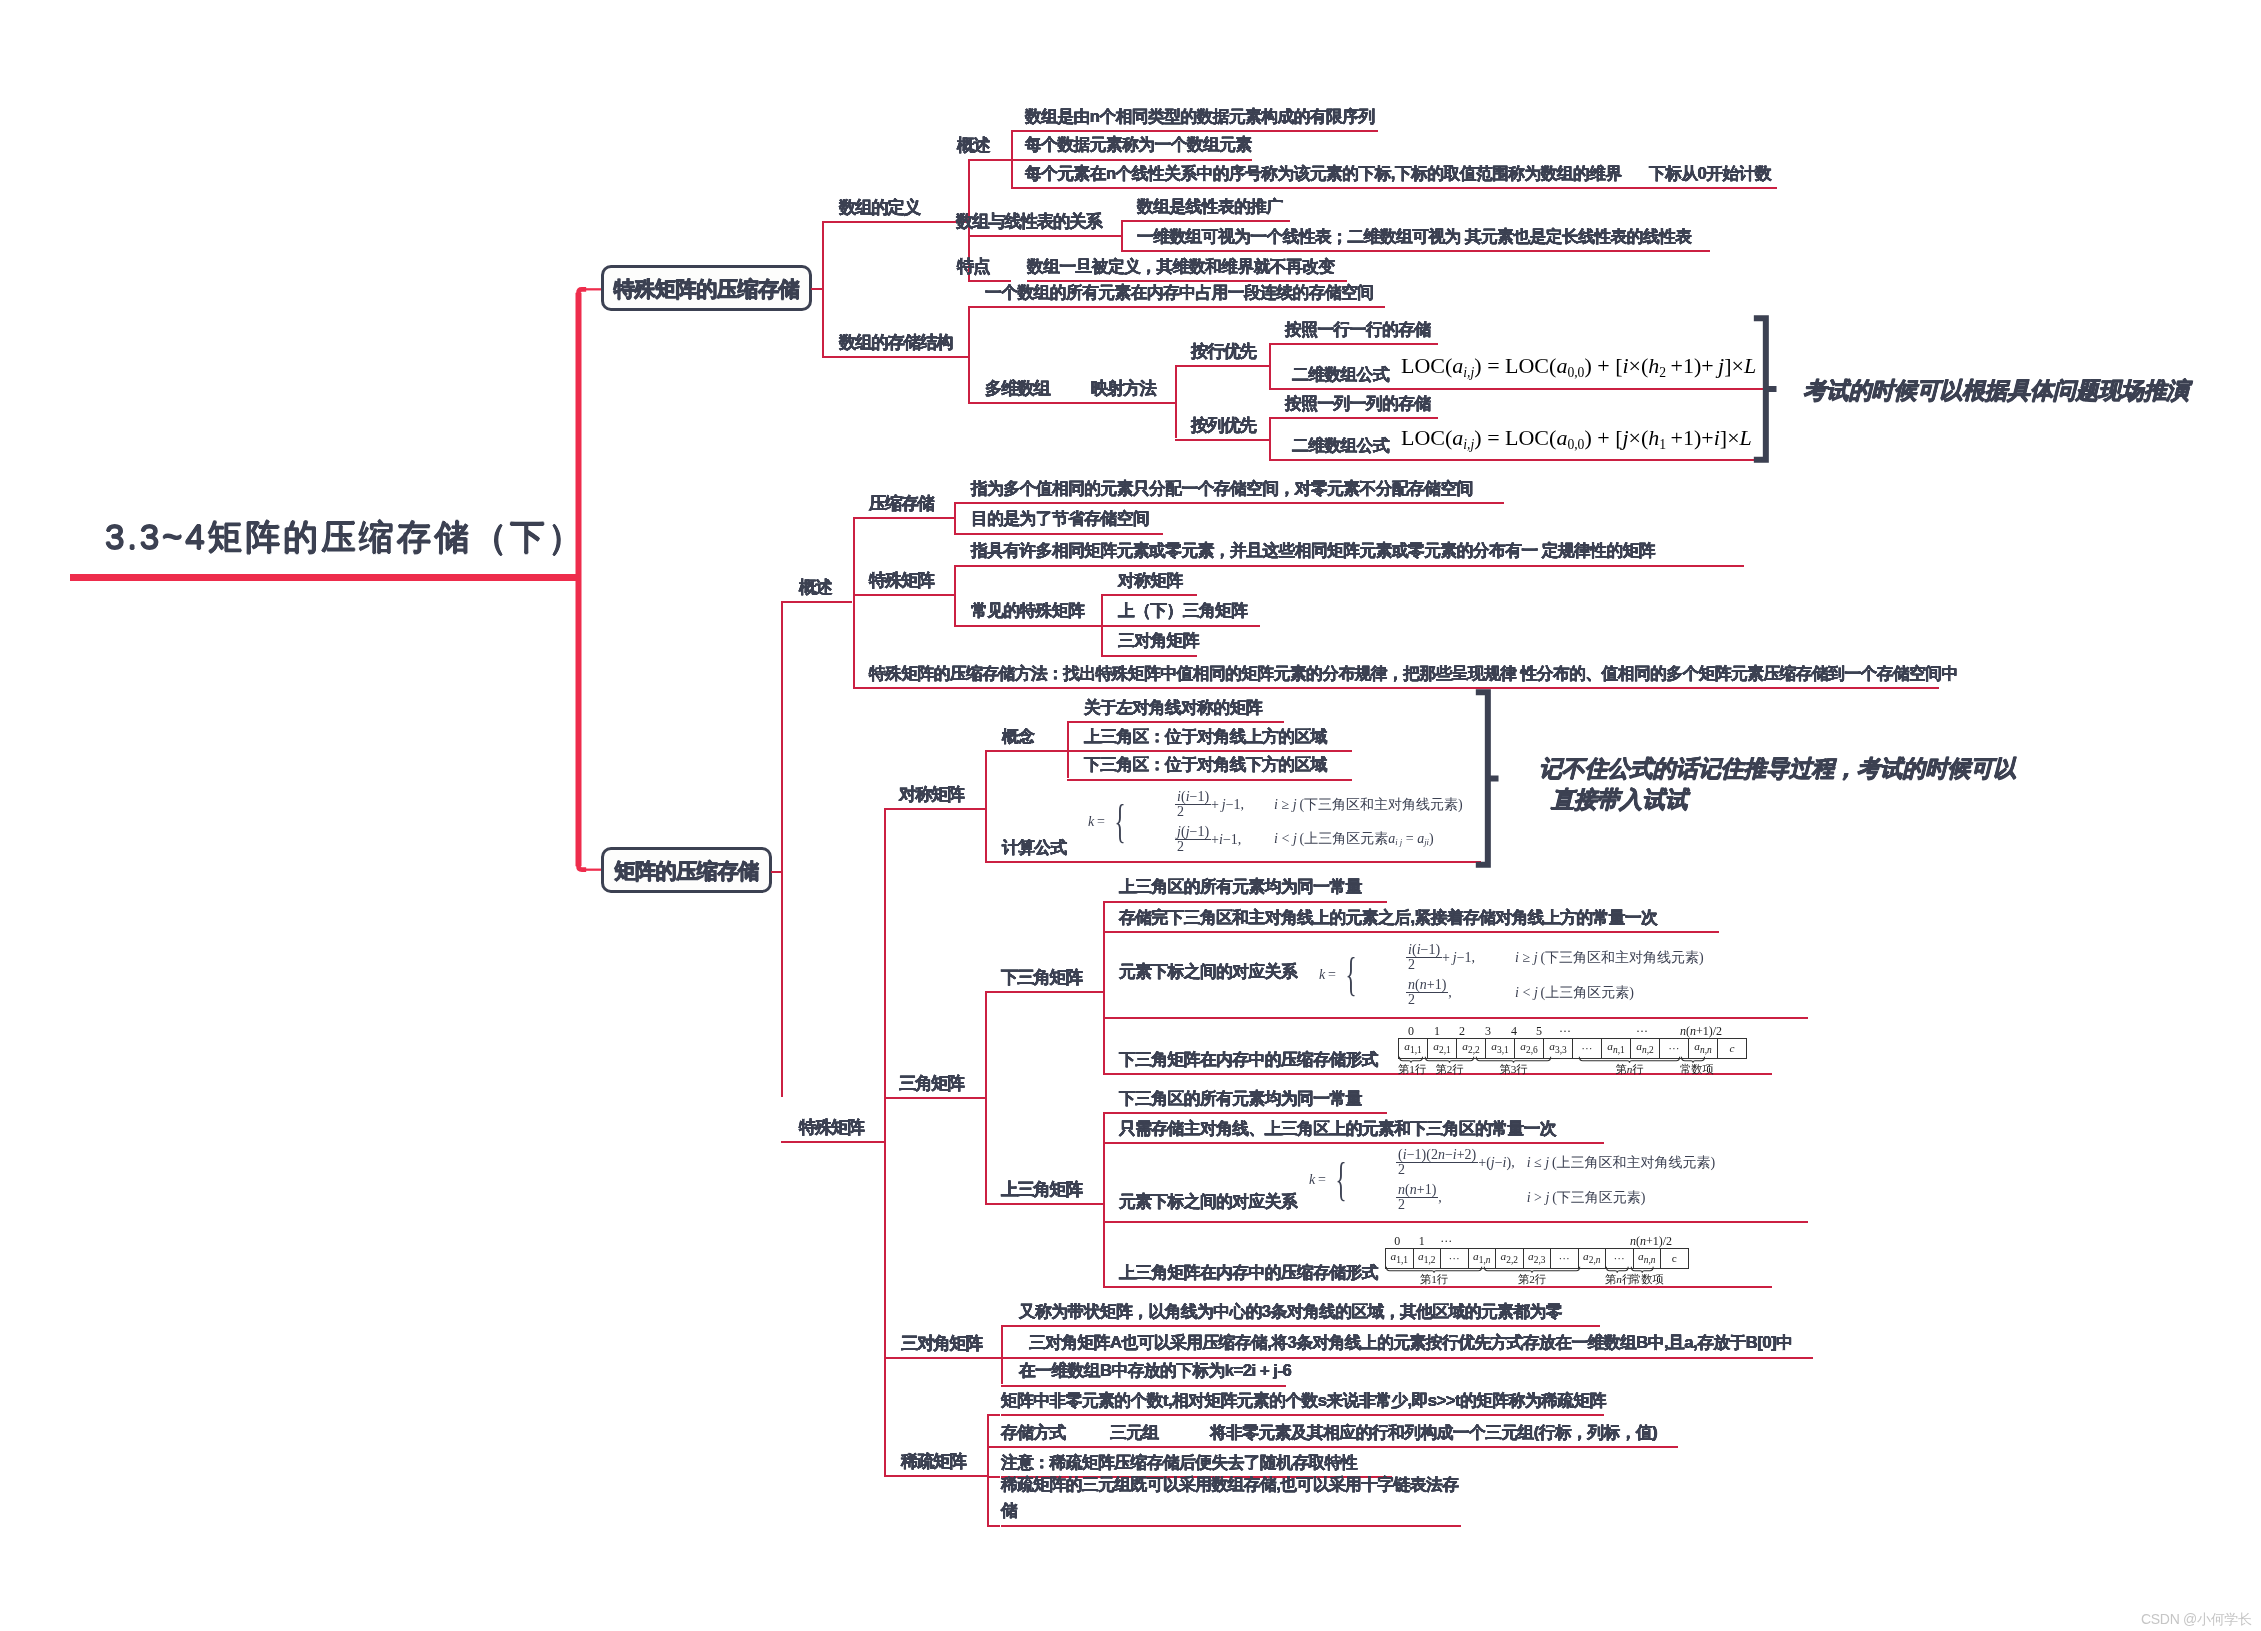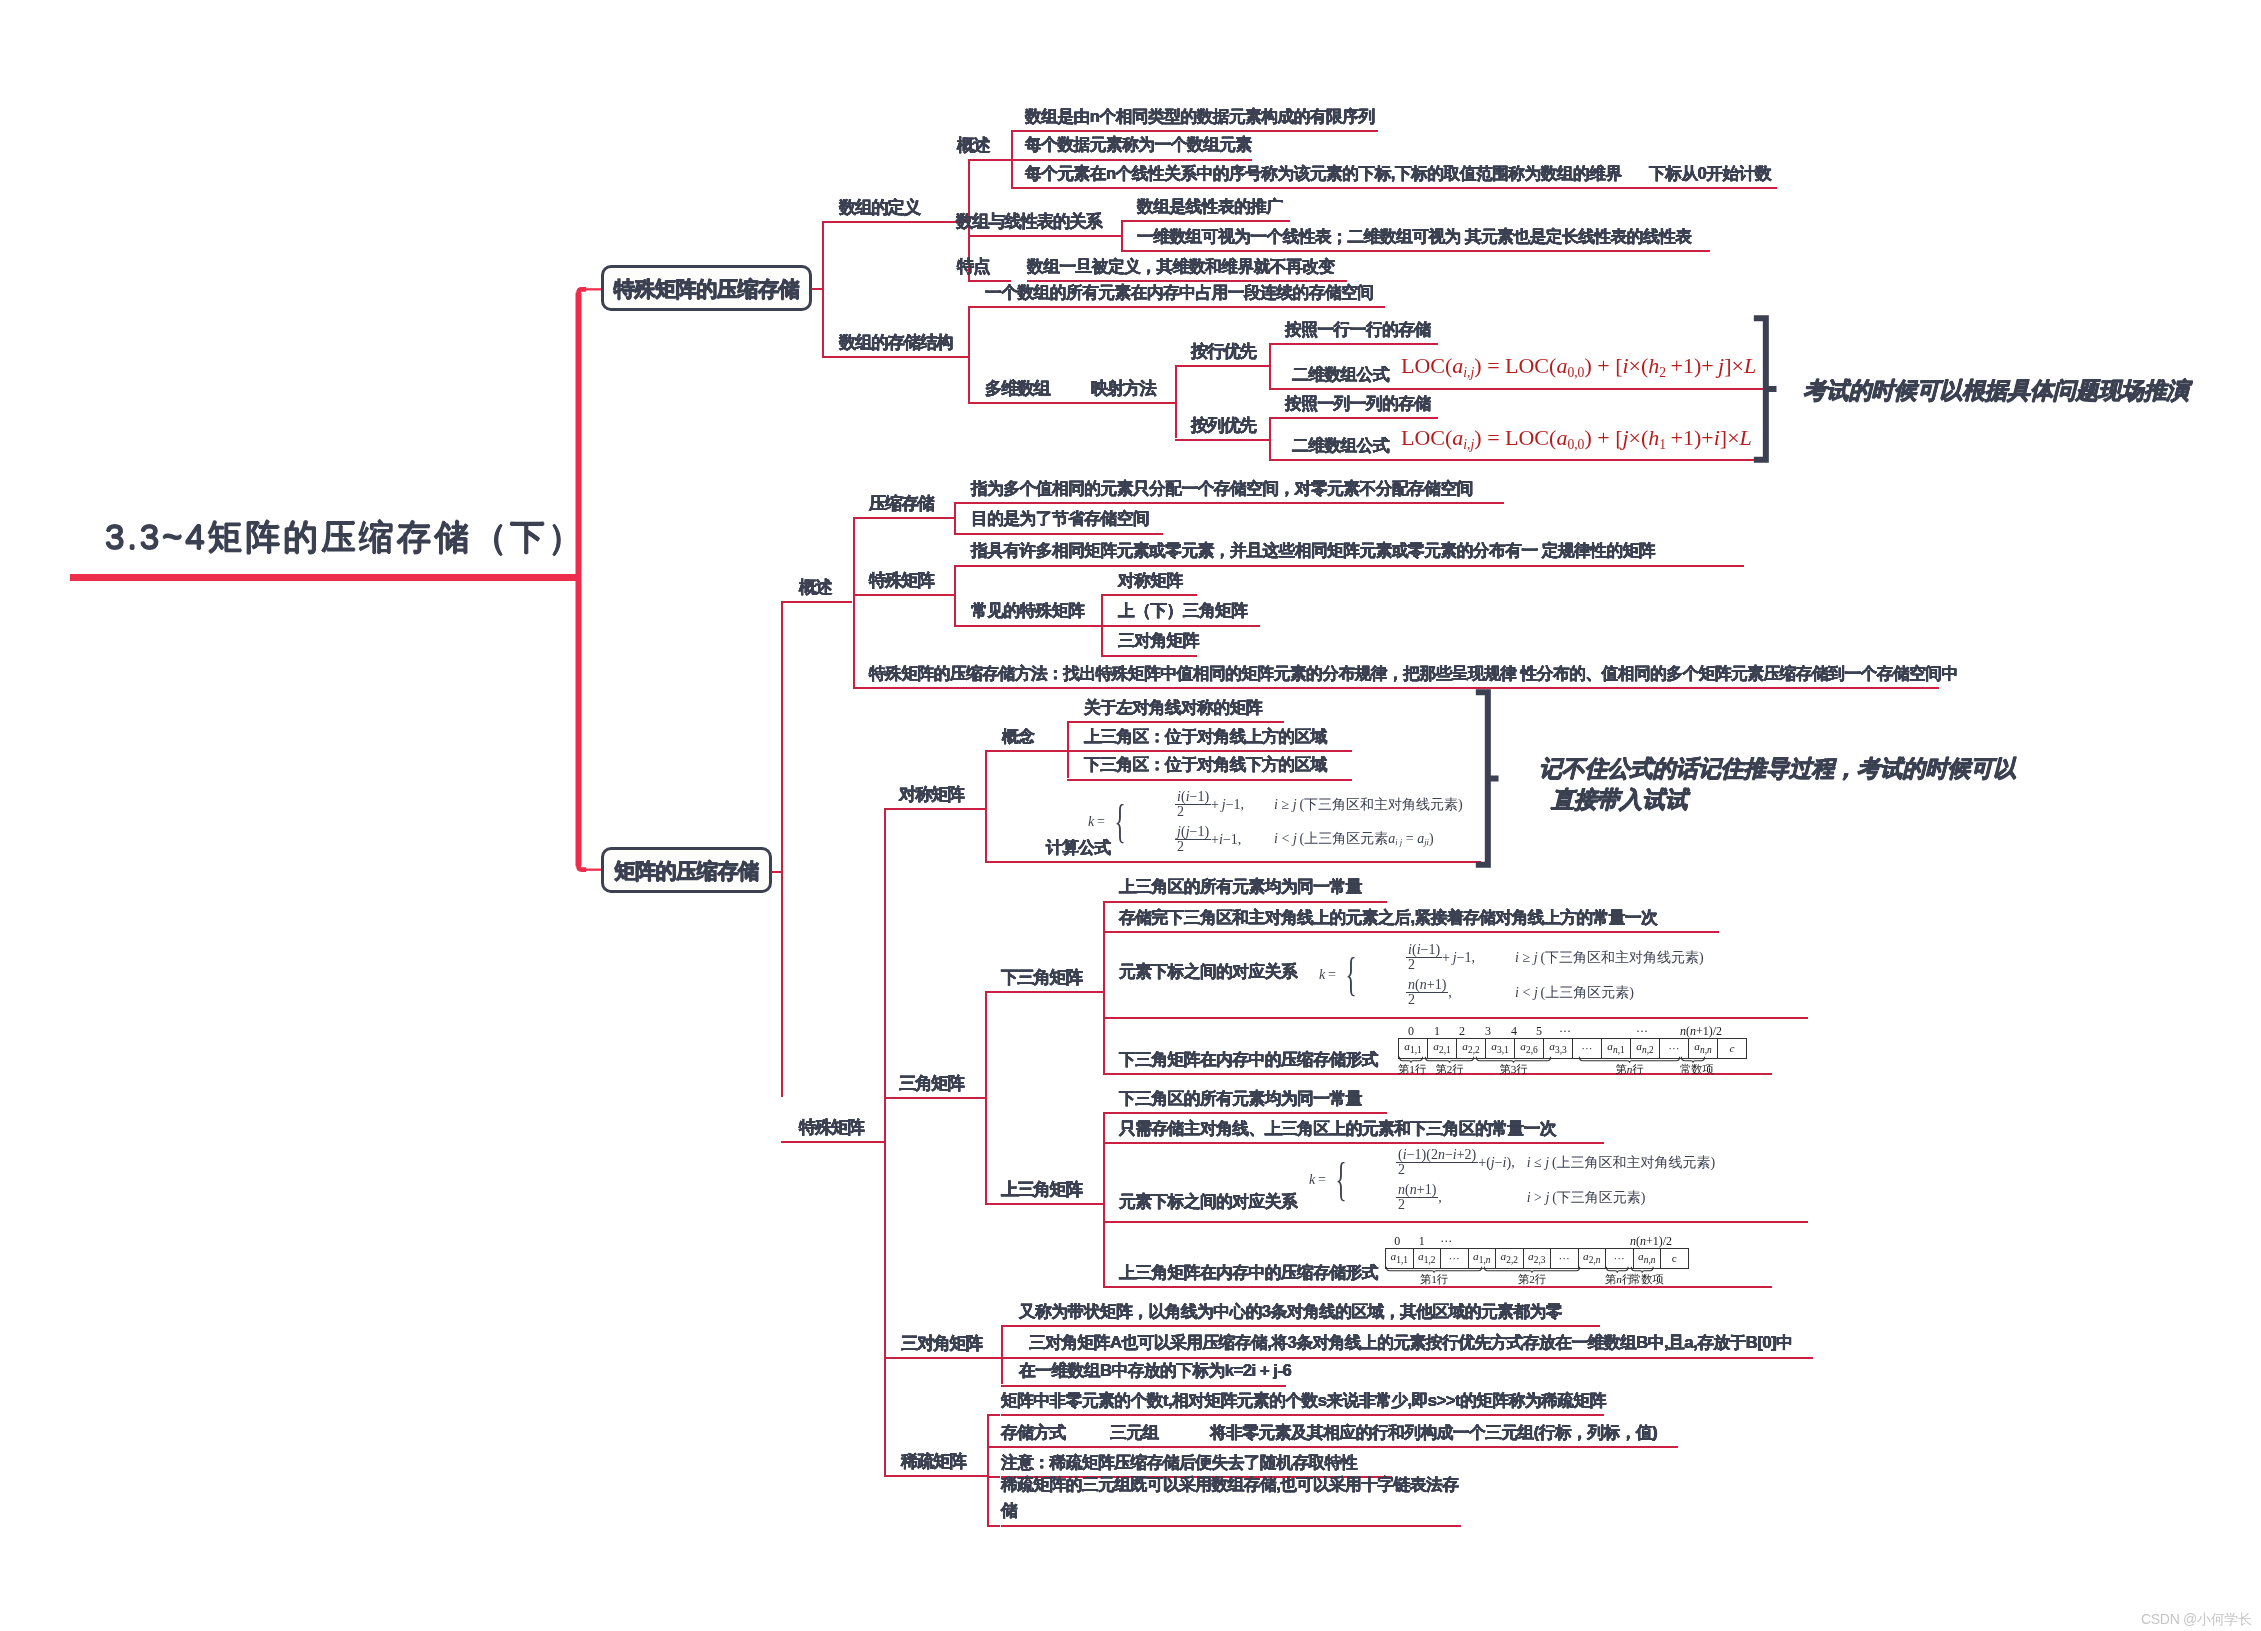--- a/index.html
+++ b/index.html
@@ -17,21 +17,21 @@
   #titlerule{position:absolute;left:70px;top:574px;width:505px;height:7.3px;background:#ee2c4c;}
   .rbox{position:absolute;border:3.3px solid #3c4152;border-radius:10px;background:#fdfdfc;
         box-sizing:border-box;display:flex;align-items:center;justify-content:center;
         color:#3c4152;font-weight:800;white-space:nowrap;letter-spacing:-0.7px;
         text-shadow:0.5px 0 0 #3c4152,-0.5px 0 0 #3c4152,0 0.5px 0 #3c4152,0 -0.5px 0 #3c4152;}
   .trunk{position:absolute;background:#ee2c4c;}
   .anno{position:absolute;color:#3c4152;font-weight:800;font-style:italic;white-space:pre;
         line-height:1.33;text-align:left;letter-spacing:-0.3px;
         text-shadow:0.5px 0 0 #3c4152,-0.5px 0 0 #3c4152,0 0.5px 0 #3c4152,0 -0.5px 0 #3c4152;}
   .wm{position:absolute;left:2141px;top:1611px;color:#c6c6c6;font-size:14px;letter-spacing:-0.3px;font-weight:400;white-space:nowrap;}
-  .mf{position:absolute;font-family:"Liberation Serif",serif;color:#b91c1c;white-space:nowrap;
+  .mf{position:absolute;font-family:"Liberation Serif",serif;color:#000000;white-space:nowrap;
       line-height:1;}
   .mf i{font-style:italic;}
   .mf sub{font-size:0.62em;vertical-align:-0.28em;}
   .pw{position:absolute;font-family:"Liberation Serif",serif;color:#3c4152;line-height:1;}
   .pw i{font-style:italic;}
   .pw sub{font-size:0.62em;vertical-align:-0.28em;}
   .pw table{border-collapse:collapse;}
   .pw td{padding:0;}
   .frac{display:inline-block;vertical-align:-0.52em;margin-left:44px;}
   .frac .num{display:block;padding:0 2px;}
@@ -197,21 +197,21 @@
       <div class="ul" style="left: 869px; top: 687px; width: 1070px;"></div>
       <div class="node l2" style="left: 799px; top: 1119px; font-size: 17.3px;">特殊矩阵</div>
       <div class="node l2" style="left: 899px; top: 786px; font-size: 17.3px;">对称矩阵</div>
       <div class="node" style="left: 1002px; top: 729px; font-size: 16.7px;">概念</div>
       <div class="node" style="left: 1084px; top: 700px; font-size: 16.7px;">关于左对角线对称的矩阵</div>
       <div class="ul" style="left: 1084px; top: 721px; width: 200px;"></div>
       <div class="node" style="left: 1084px; top: 729px; font-size: 16.7px;">上三角区：位于对角线上方的区域</div>
       <div class="ul" style="left: 1084px; top: 750px; width: 268px;"></div>
       <div class="node" style="left: 1084px; top: 757px; font-size: 16.7px;">下三角区：位于对角线下方的区域</div>
       <div class="ul" style="left: 1084px; top: 779px; width: 268px;"></div>
-      <div class="node" style="left: 1002px; top: 840px; font-size: 16.7px; margin-left: 44px;">计算公式</div>
+      <div class="node" style="left: 1002px; top: 840px; font-size: 16.7px;">计算公式</div>
       <div class="node l2" style="left: 899px; top: 1075px; font-size: 17.3px;">三角矩阵</div>
       <div class="node l2" style="left: 1001px; top: 969px; font-size: 17.3px;">下三角矩阵</div>
       <div class="node" style="left: 1119px; top: 879px; font-size: 16.7px;">上三角区的所有元素均为同一常量</div>
       <div class="ul" style="left: 1119px; top: 901px; width: 268px;"></div>
       <div class="node" style="left: 1119px; top: 910px; font-size: 16.7px;">存储完下三角区和主对角线上的元素之后,紧接着存储对角线上方的常量一次</div>
       <div class="ul" style="left: 1119px; top: 931px; width: 600px;"></div>
       <div class="node" style="left: 1119px; top: 964px; font-size: 16.7px;">元素下标之间的对应关系</div>
       <div class="node" style="left: 1119px; top: 1052px; font-size: 16.7px;">下三角矩阵在内存中的压缩存储形式</div>
       <div class="node l2" style="left: 1001px; top: 1181px; font-size: 17.3px;">上三角矩阵</div>
       <div class="node" style="left: 1119px; top: 1091px; font-size: 16.7px;">下三角区的所有元素均为同一常量</div>

